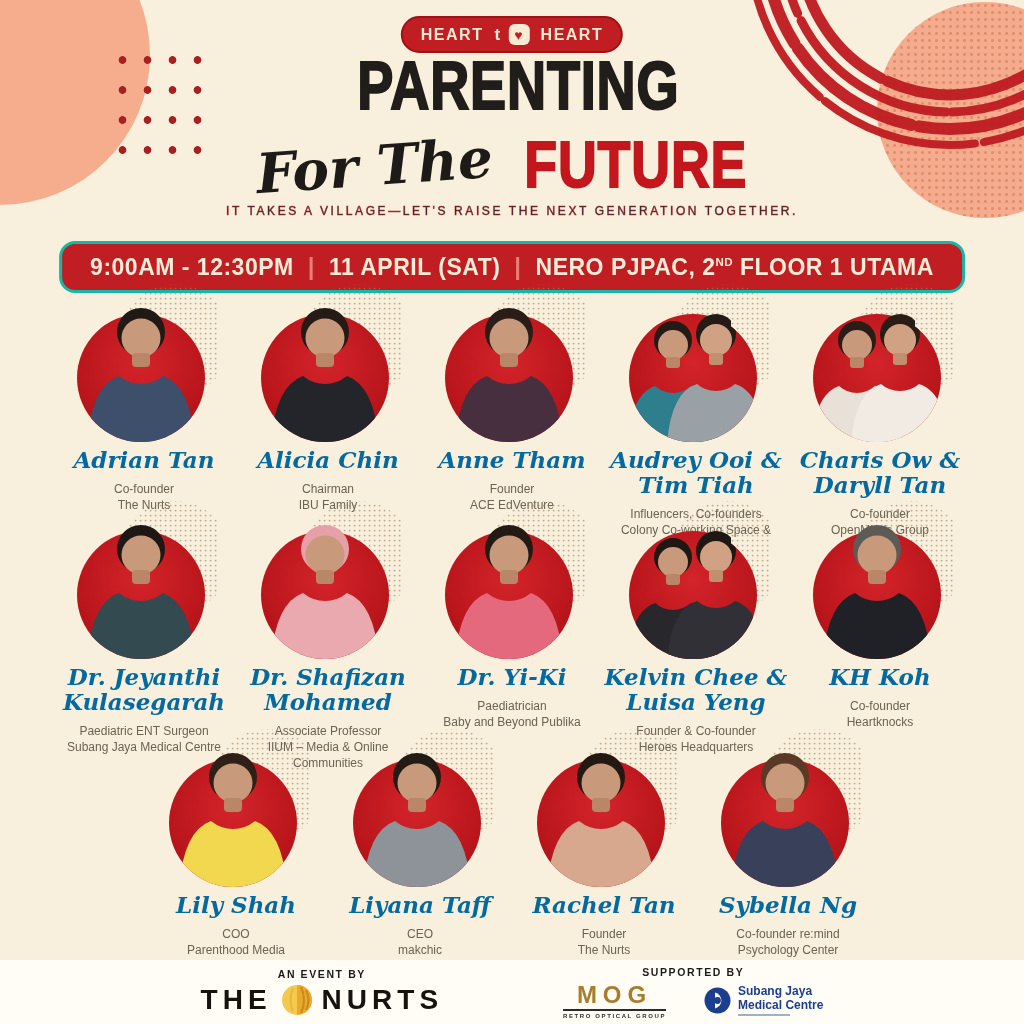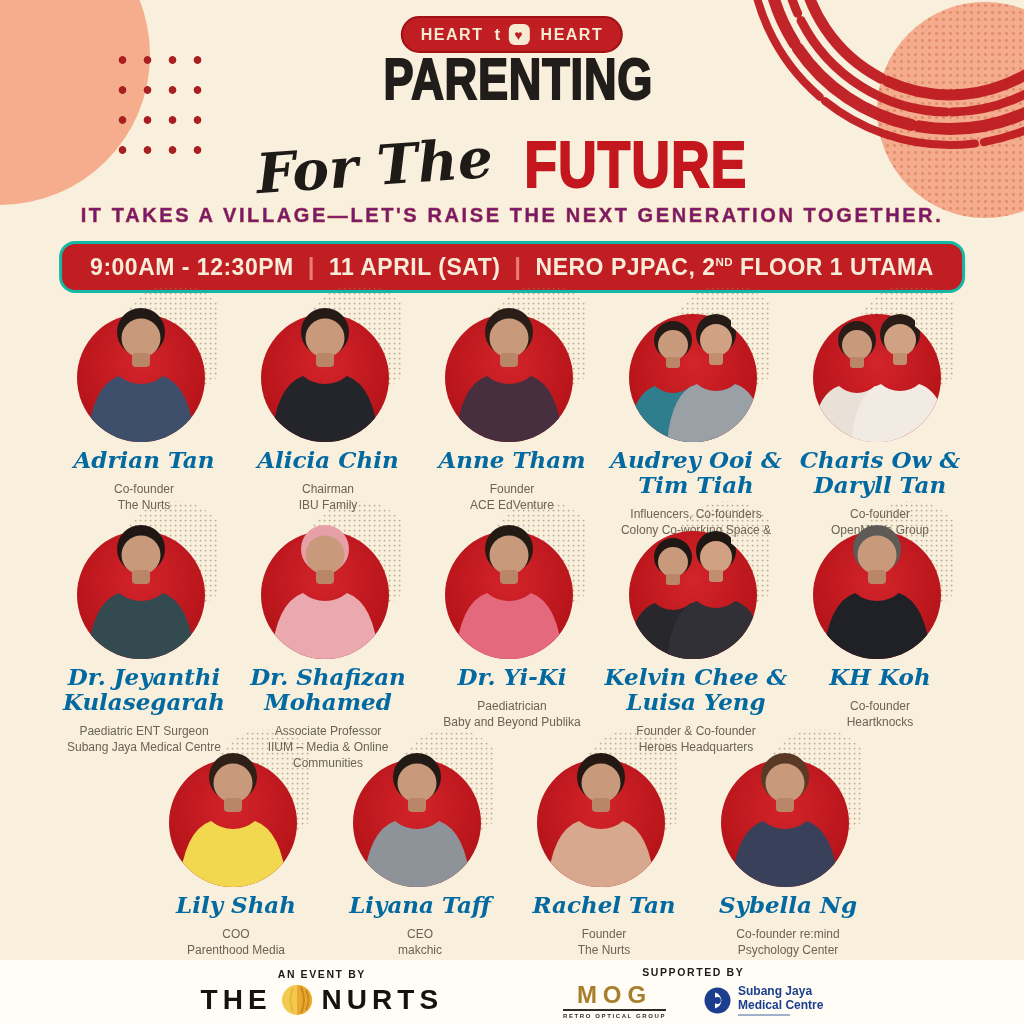--- a/index.html
+++ b/index.html
@@ -33,39 +33,39 @@
     color:#f5ead2; font-weight:700; font-size:16px; letter-spacing:1.5px;
   }
   .heart-bubble{
     width:21px; height:21px; background:#f5ead2; border-radius:6px;
     display:flex; align-items:center; justify-content:center;
     color:#c01e22; font-size:14px; line-height:1;
   }
   .badge .t-letter{ font-size:17px; font-weight:700; margin-right:-4px;}
   .title-main{
     position:absolute; top:52px; width:100%; text-align:center;
-    font-size:55px; font-weight:700; color:#211d1a; line-height:1;
+    font-size:66px; font-weight:700; color:#211d1a; line-height:1;
     letter-spacing:1px;padding-left:13px; -webkit-text-stroke:2px #211d1a;
   }
   .title-main span{ display:inline-block; transform:scale(.82,1.04); }
   .title-line2{
     position:absolute; top:128px; width:100%; text-align:center;
     display:flex; justify-content:center; align-items:center;
   }
   .title-script{
     font-family:"DejaVu Serif", serif; font-style:italic; font-weight:700;
     font-size:55px; color:#1d1a17; transform:rotate(-4deg); margin-right:10px;
   }
   .title-accent{
     font-size:64px; font-weight:700; color:#c3161d; letter-spacing:1px;
     -webkit-text-stroke:1.8px #c3161d; display:inline-block; transform:scale(.84,1.02);
   }
   .tagline{
     position:absolute; top:204px; width:100%; text-align:center;
-    font-size:20px; font-weight:700; color:#701a75; letter-spacing:2.6px;
+    font-size:12px; font-weight:400; color:#0f172a; letter-spacing:2.6px;
     -webkit-text-stroke:.5px #b23330;
   }
   .banner{
     position:absolute; top:241px; left:50%; transform:translateX(-50%);
     background:#c01e22; border:3px solid #14b8a6; border-radius:16px;
     padding:9px 28px; display:flex; align-items:center; white-space:nowrap;
     color:#f6ecd8; font-weight:700; font-size:23px; letter-spacing:.5px;
   }
   .banner .divider{ color:#e77d75; margin:0 14px; font-size:24px; }
   .banner sup{ font-size:.5em; vertical-align:super; }

